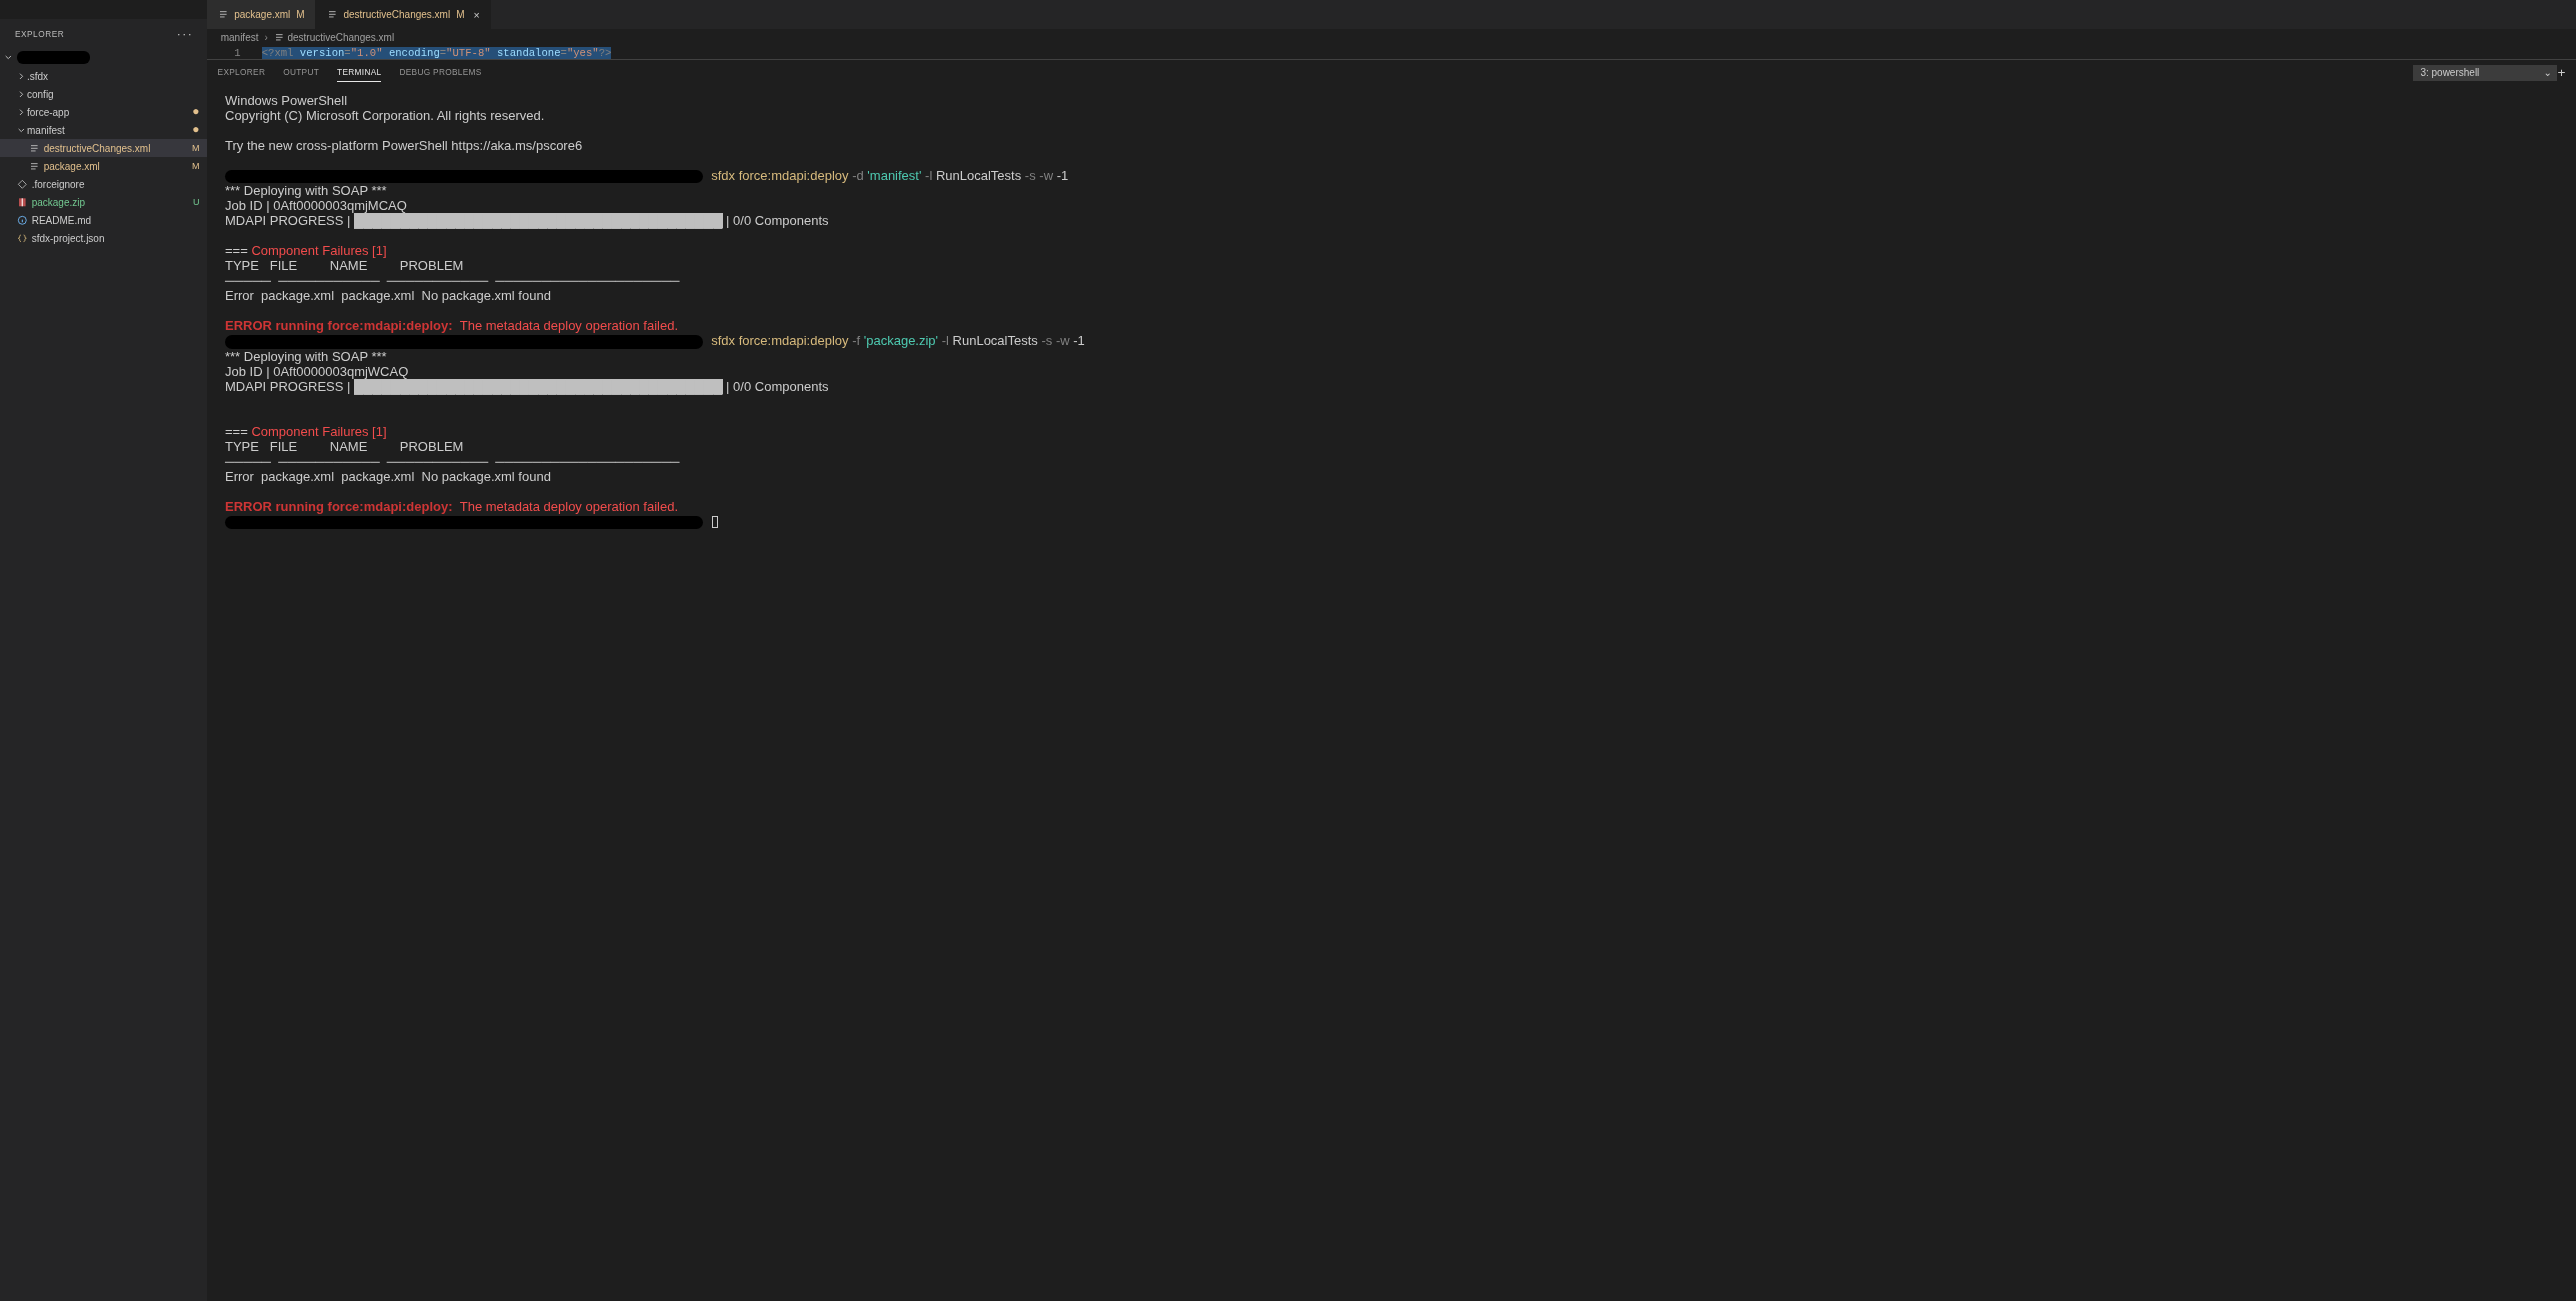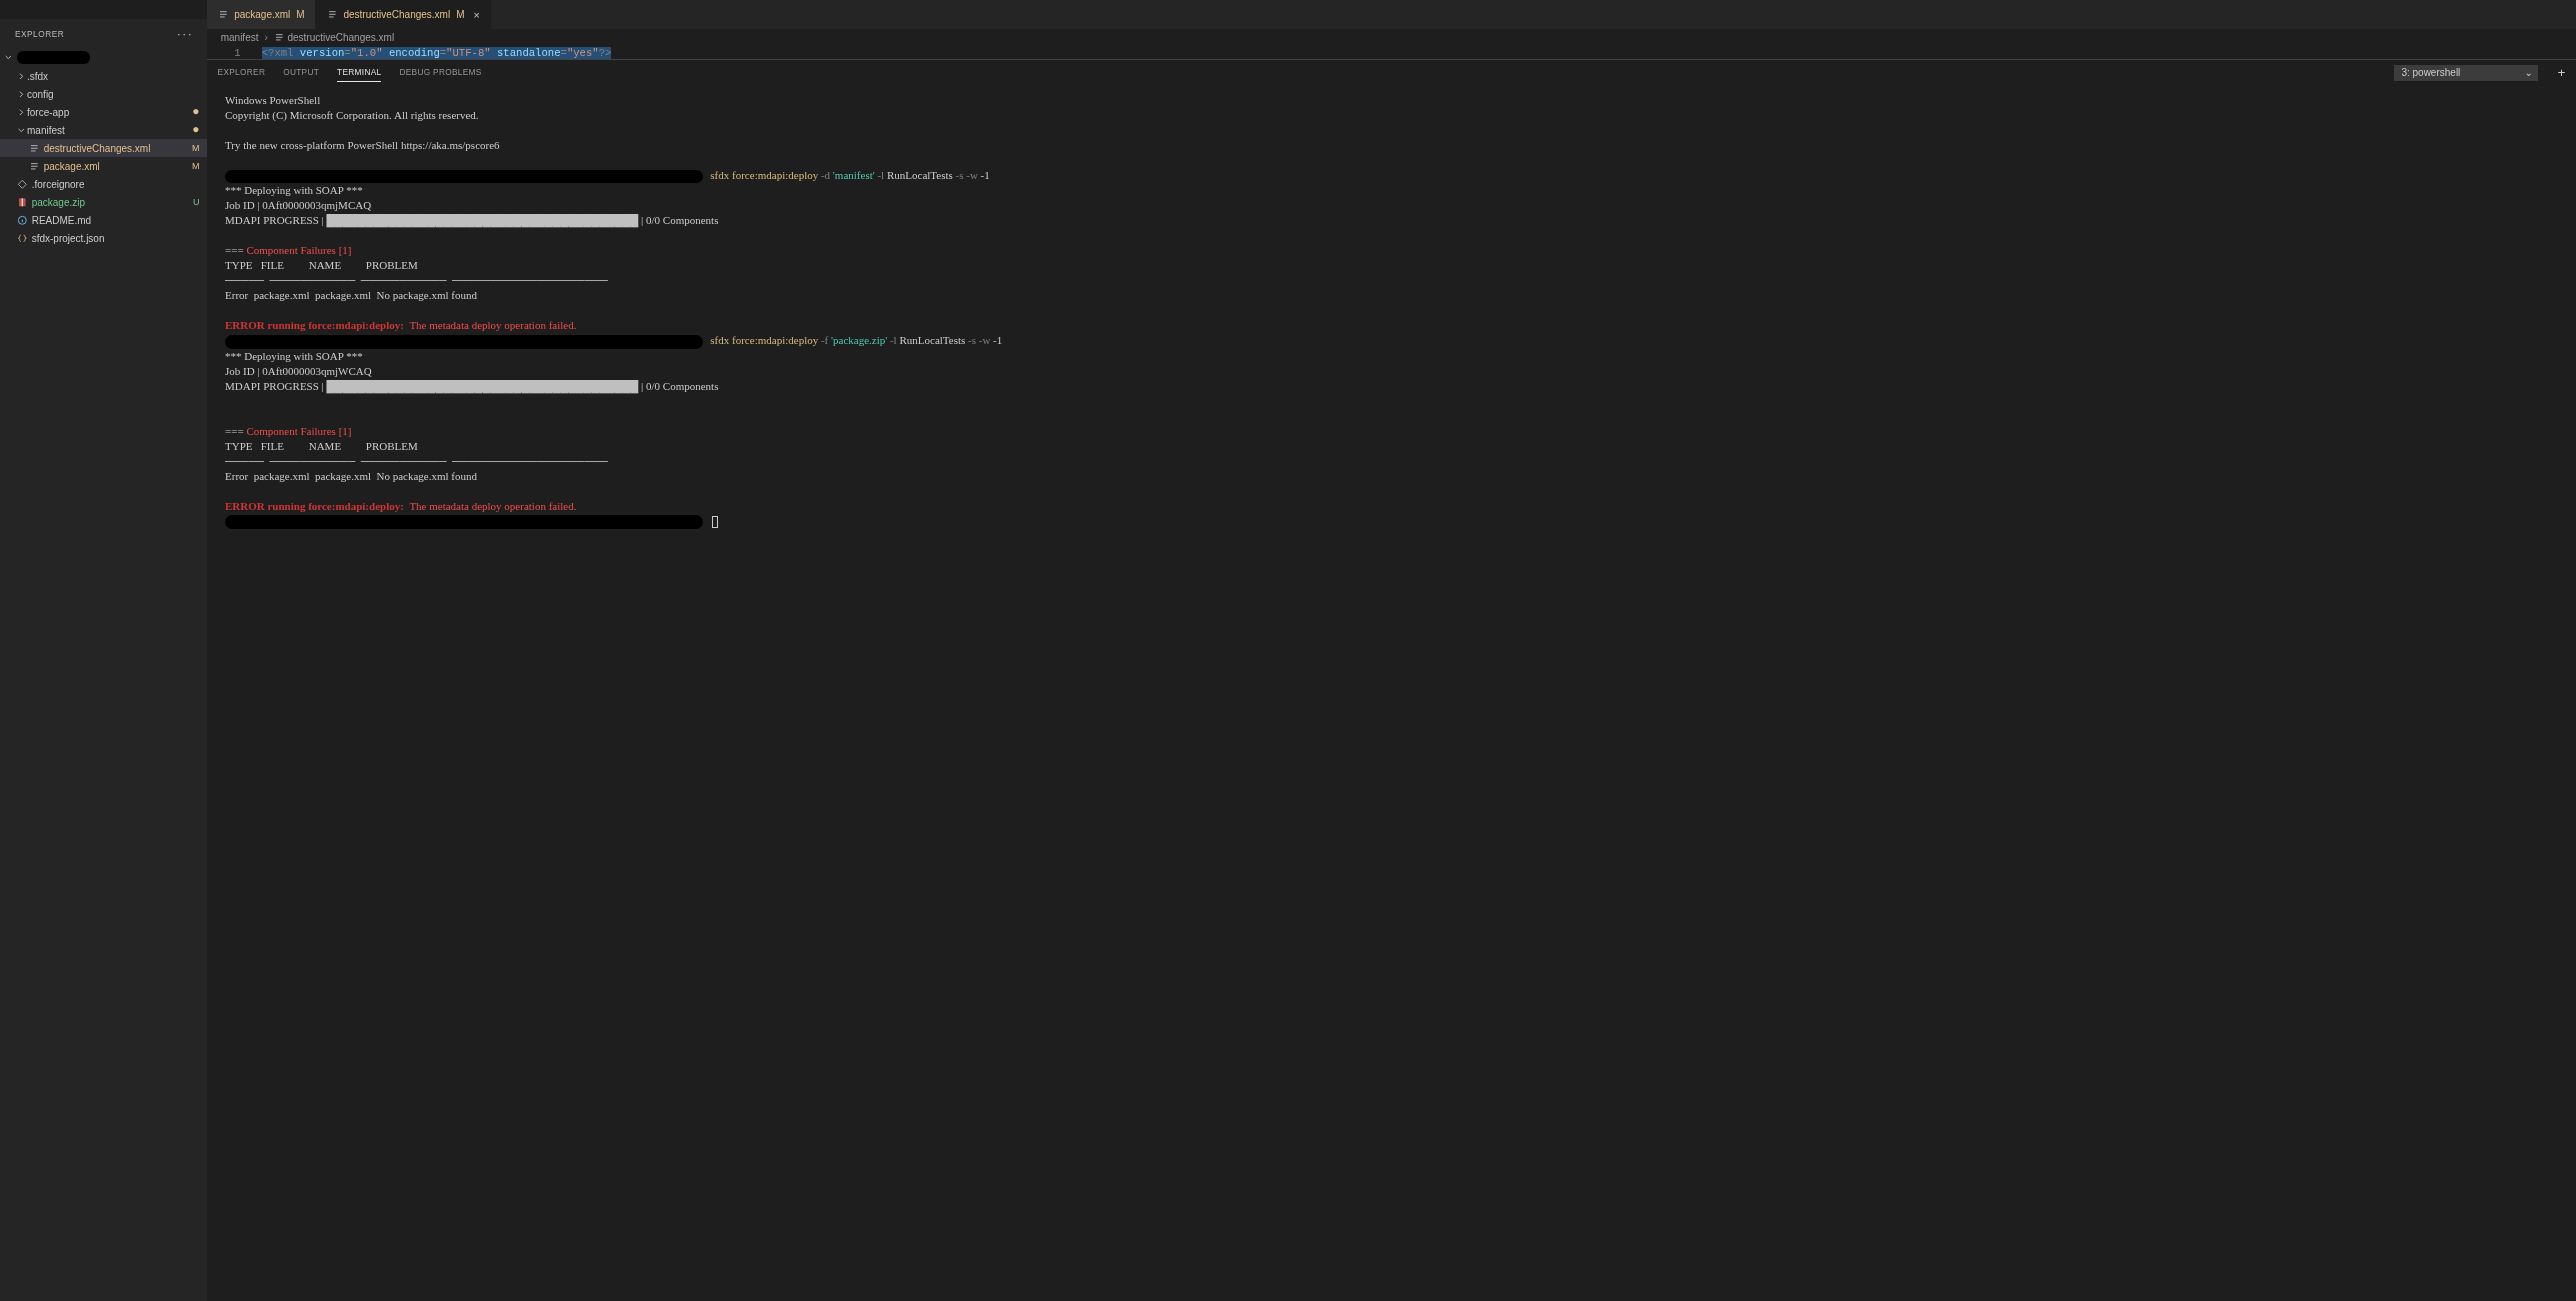--- a/index.html
+++ b/index.html
@@ -148,21 +148,21 @@
   letter-spacing: 0.3px;
   color: #969696;
   cursor: pointer;
   padding: 3px 0 3.8px 0;
 }
 .panel-tab.active { color: #e7e7e7; border-bottom: 0.8px solid #e7e7e7; }
 .panel-right {
   margin-left: auto;
   display: flex;
   align-items: center;
-  gap: 19px;
+  gap: 0;
 }
 .panel-select {
   background: #3c3c3c;
   border: 0.8px solid #3c3c3c;
   color: #cccccc;
   padding: 1.5px 16.7px 1.5px 6px;
   font-size: 10px;
   position: relative;
   width: 144px;
 }
@@ -171,22 +171,22 @@
   position: absolute;
   right: 4.6px;
   top: 0.8px;
   color: #cccccc;
 }
 .plus { color: #cccccc; font-size: 13.7px; cursor: pointer; }
 .terminal {
   flex: 1;
   overflow: auto;
   padding: 7.6px 13.7px 13.7px 18px;
-  font-family: Liberation Serif, serif;
-  font-size: 11px;
+  font-family: Liberation Sans, sans-serif;
+  font-size: 13px;
   line-height: 15px;
   color: #cccccc;
 }
 .term-line { white-space: pre; }
 .t-yellow { color: #d7ba7d; }
 .t-gray { color: #808080; }
 .t-cyan { color: #4ec9b0; }
 .t-red { color: #f14c4c; }
 .t-redb { color: #ce3535; font-weight: 600;}
 .redacted {

